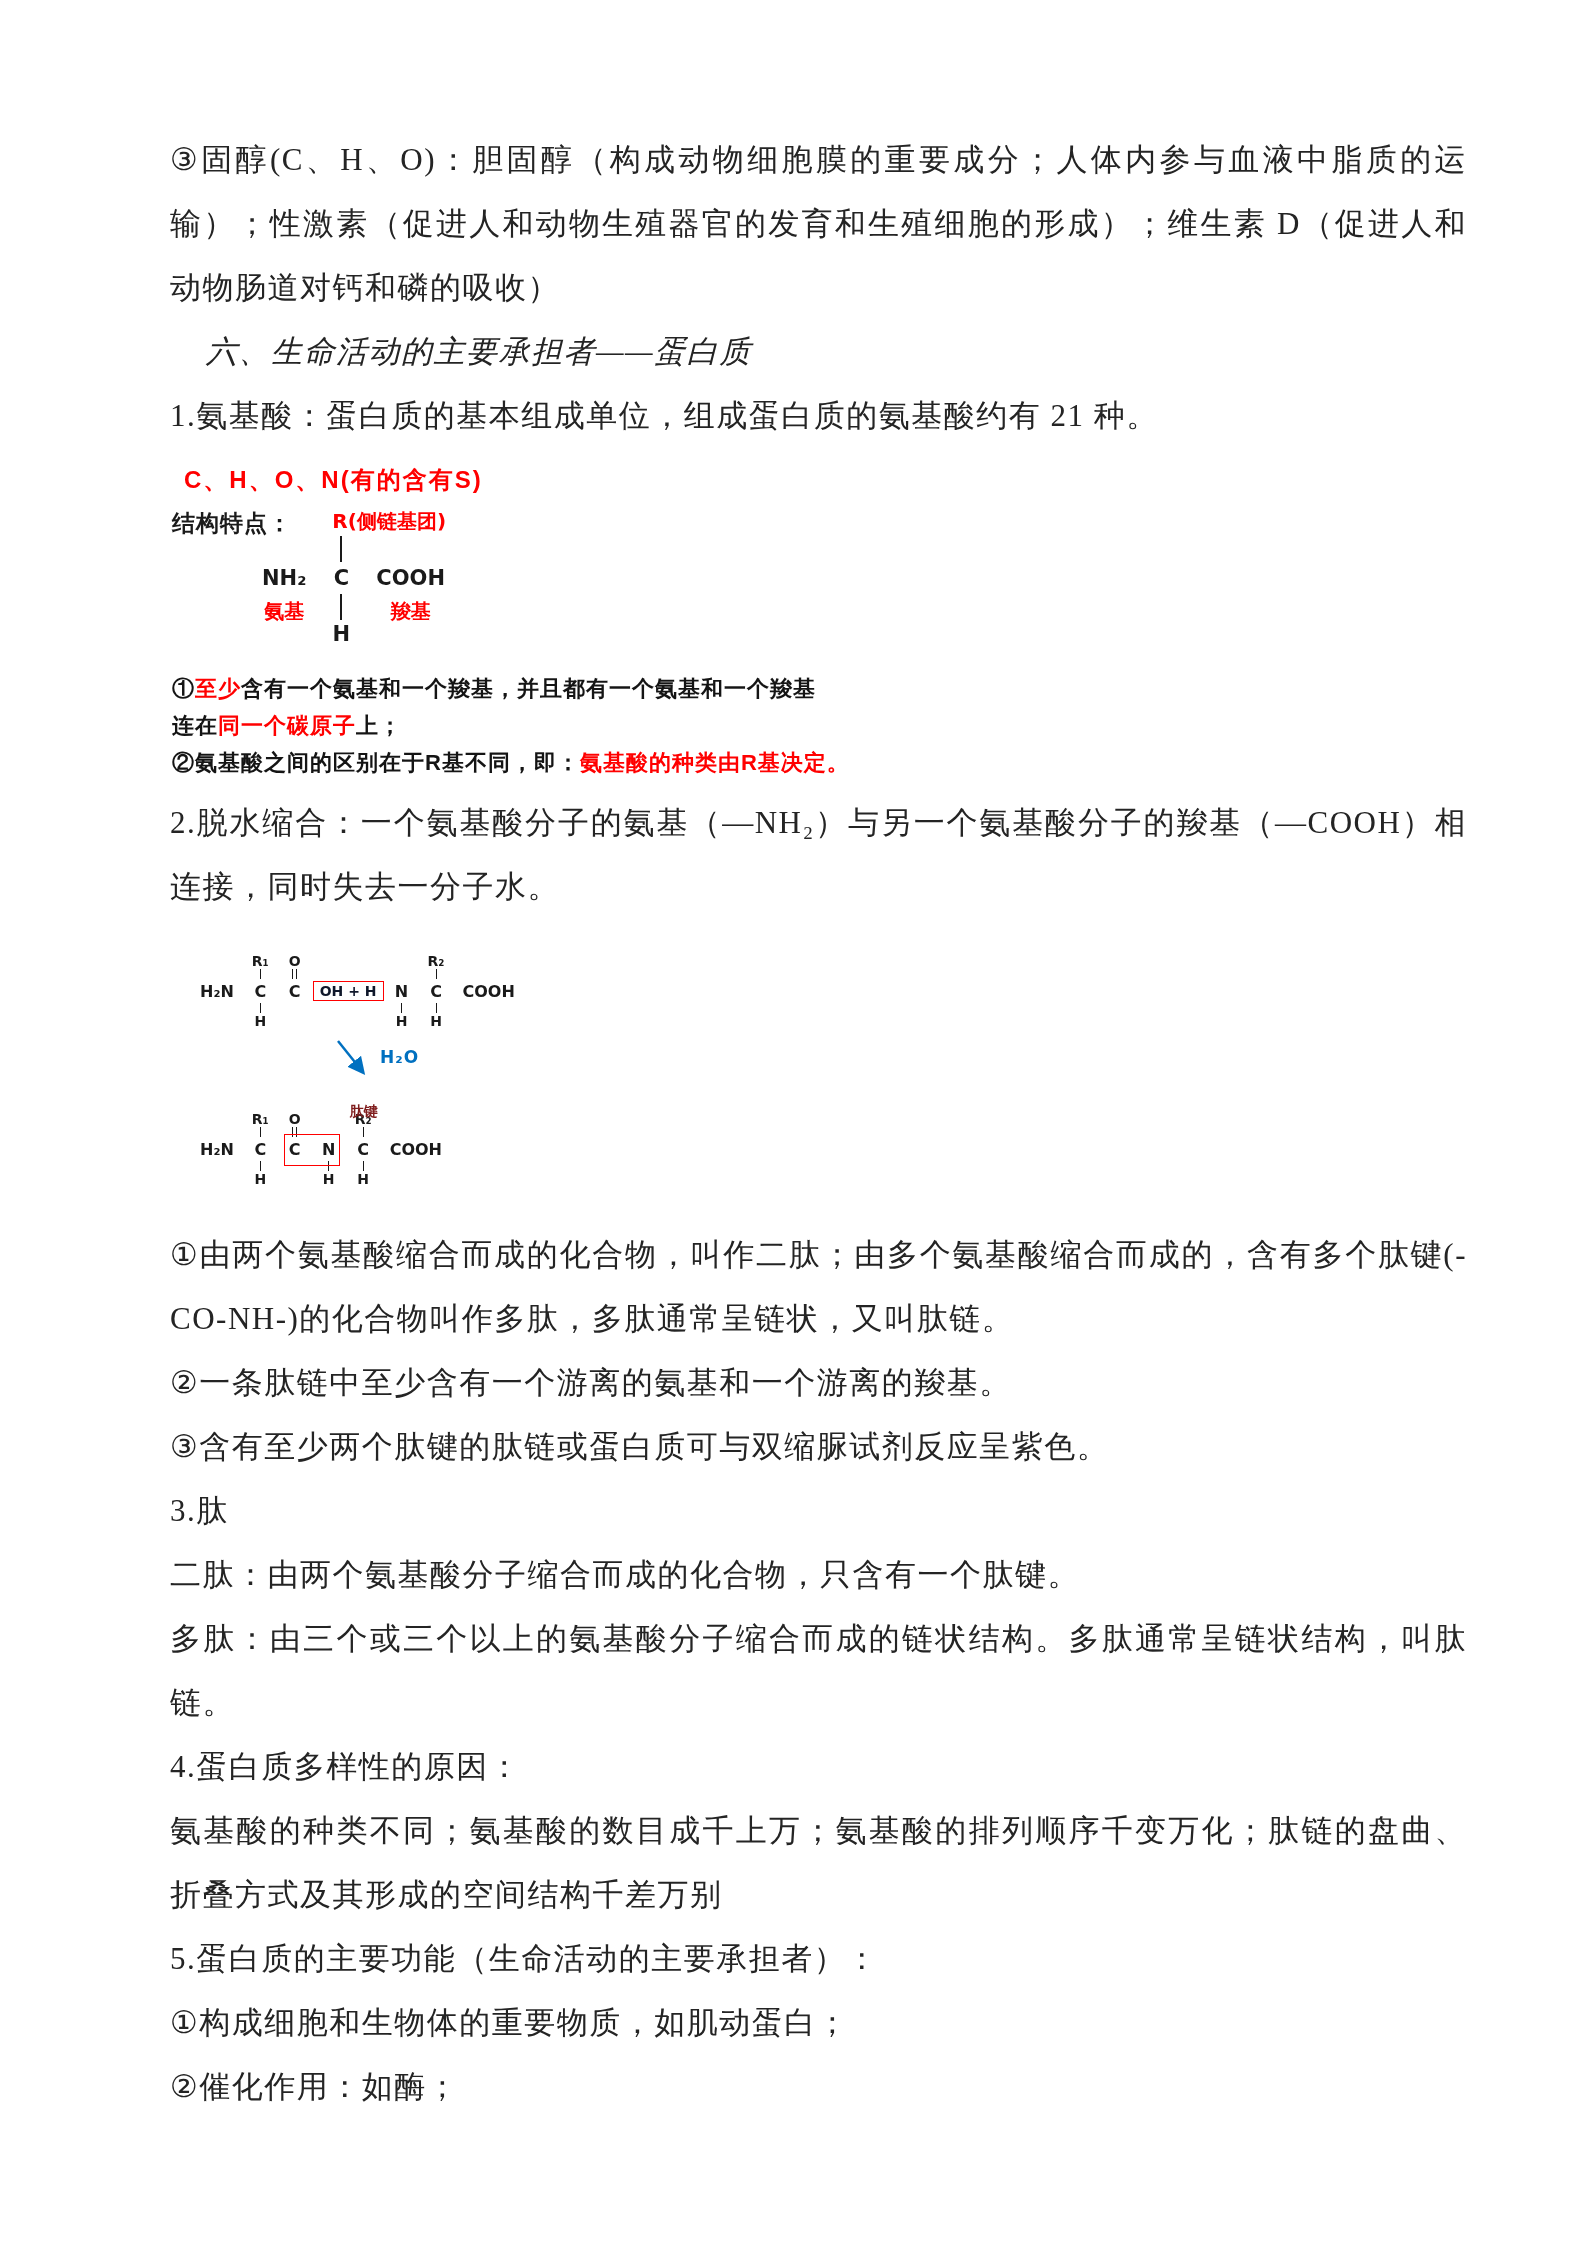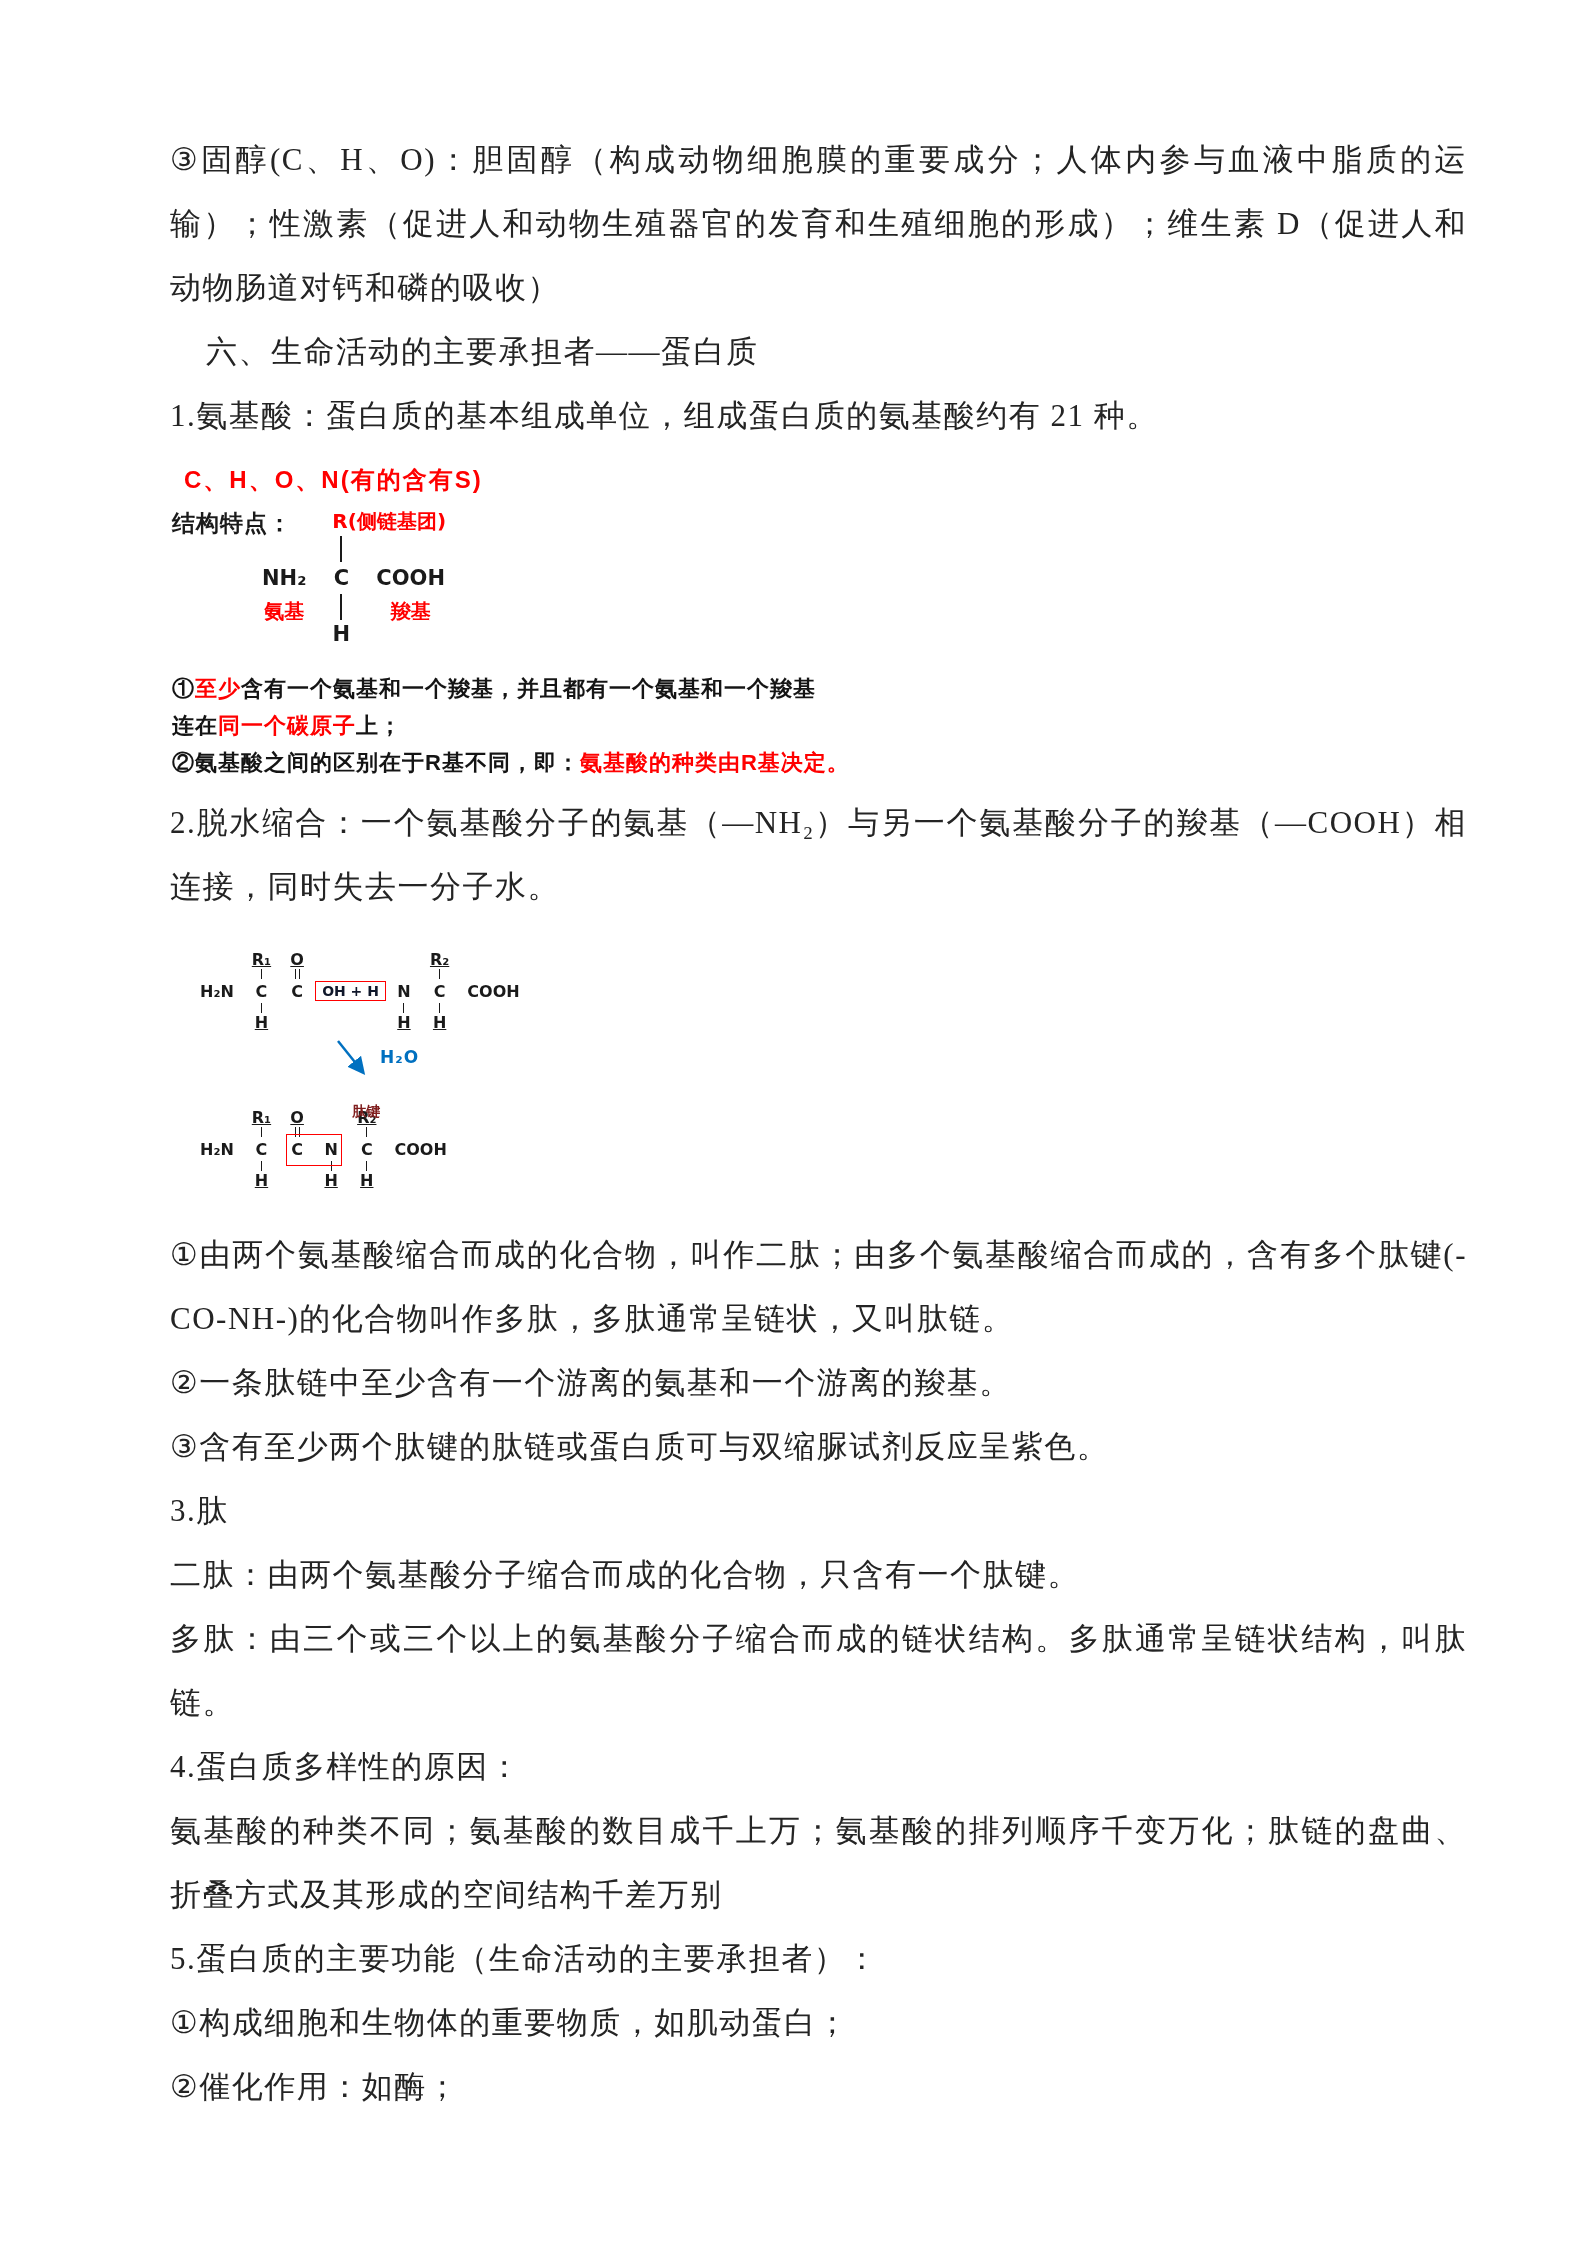--- a/index.html
+++ b/index.html
@@ -10,21 +10,21 @@
     width:1587px; height:2245px; background:#ffffff; position:relative; overflow:hidden;
     font-family:"Liberation Serif","DejaVu Serif","DejaVu Sans",serif;
     color:#242424;
   }
   .content { padding:128px 120px 0 170px; }
 
   p.body {
     font-size:31px; line-height:64px; letter-spacing:1.5px;
     text-align:justify; color:#242424;
   }
-  .indent1 { text-indent:36px; }
+  .indent1 { text-indent:36px;font-style:italic; }
 
   .red { color:#ff0000; }
 
   .elements-note {
     color:#ff0000; font-family:"Liberation Sans","DejaVu Sans",sans-serif;
     font-weight:bold; font-size:24px; letter-spacing:2px; margin:16px 0 6px 14px;
   }
 
   
   .figure { position:relative; }
@@ -70,21 +70,21 @@
   }
   .cmol { display:flex; font-size:16px; position:absolute; left:0; }
   .tmol { top:0; }
   .bmol { top:158px; }
   .cmol .mtop { height:40px; justify-content:flex-end; }
   .cmol .mmid { height:24px; display:flex; align-items:center; justify-content:center; }
   .cmol .mbot { height:40px; justify-content:flex-start; }
   .cmol .bondcol { width:18px; }
   .cmol .bondcol.short { width:10px; }
   .cmol .acol { min-width:16px; }
-  .cmol .sub { font-size:16px;text-decoration:underline; }
+  .cmol .sub { font-size:14px; }
   .cmol .mtop .vbond, .cmol .mbot .vbond { height:10px; border-left-width:1.5px; }
   .cmol .hbond { border-top-width:1.5px; }
   .dbond { display:flex; gap:3px; }
   .dbond i { display:block; width:0; border-left:1.5px solid #1a1a1a; height:10px; }
   .redbox {
     border:1.5px solid #ff0000; padding:1px 6px; font-size:14px;
     white-space:nowrap; color:#0f172a;
   }
   .cond-arrow { position:absolute; left:132px; top:100px; }
   .h2o-label {

